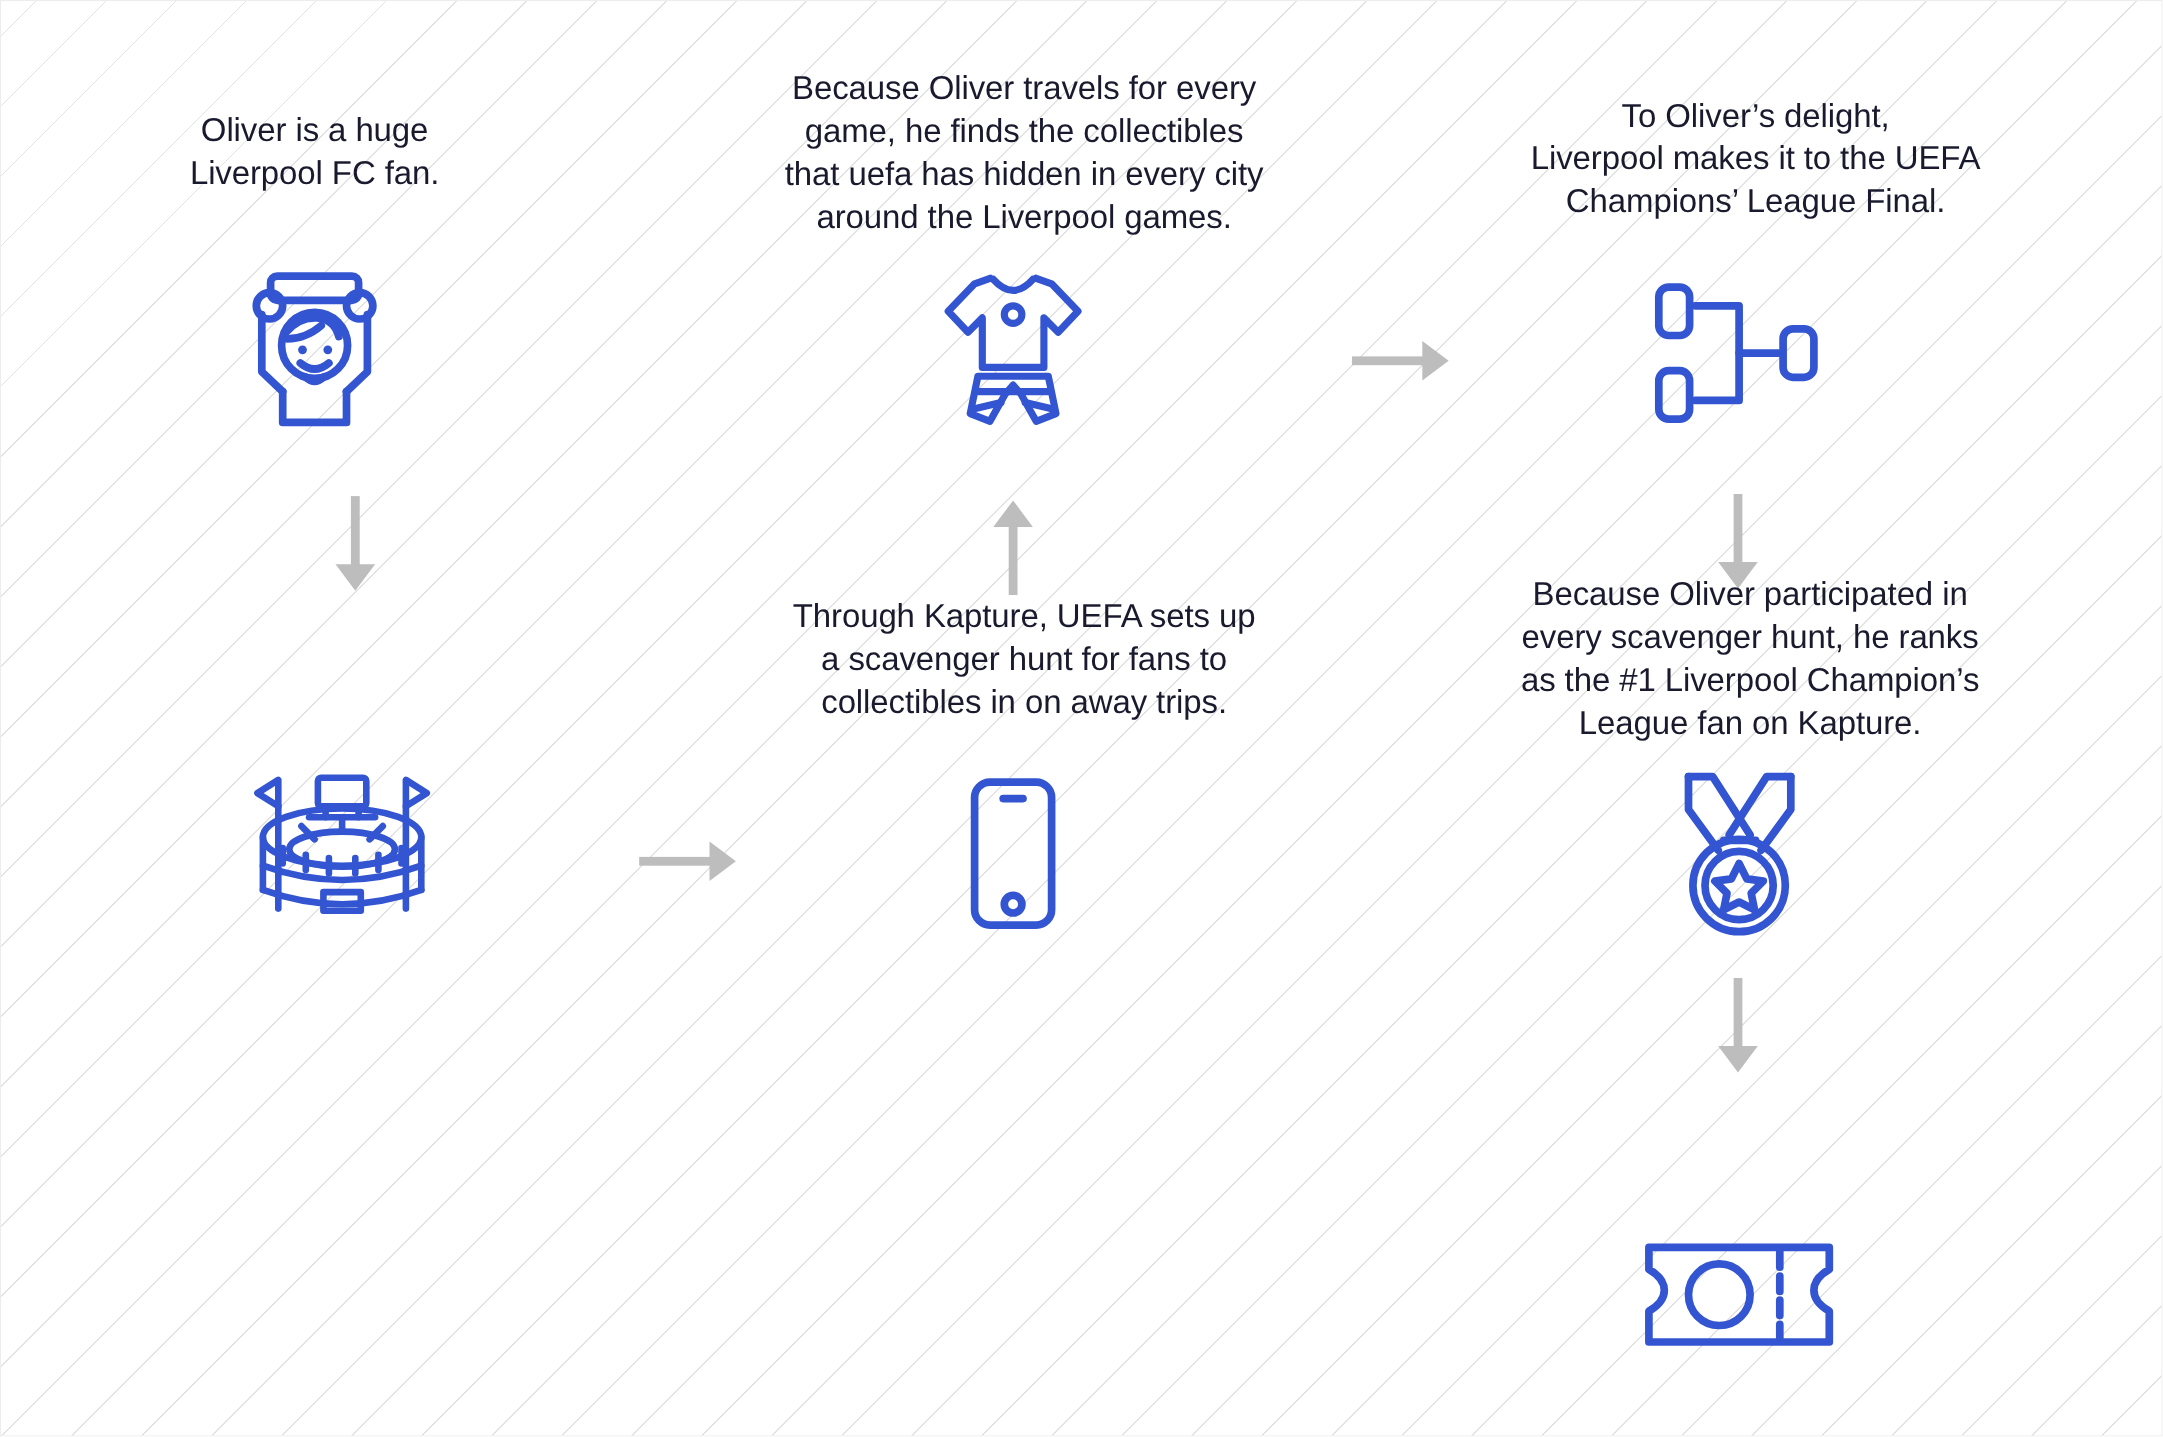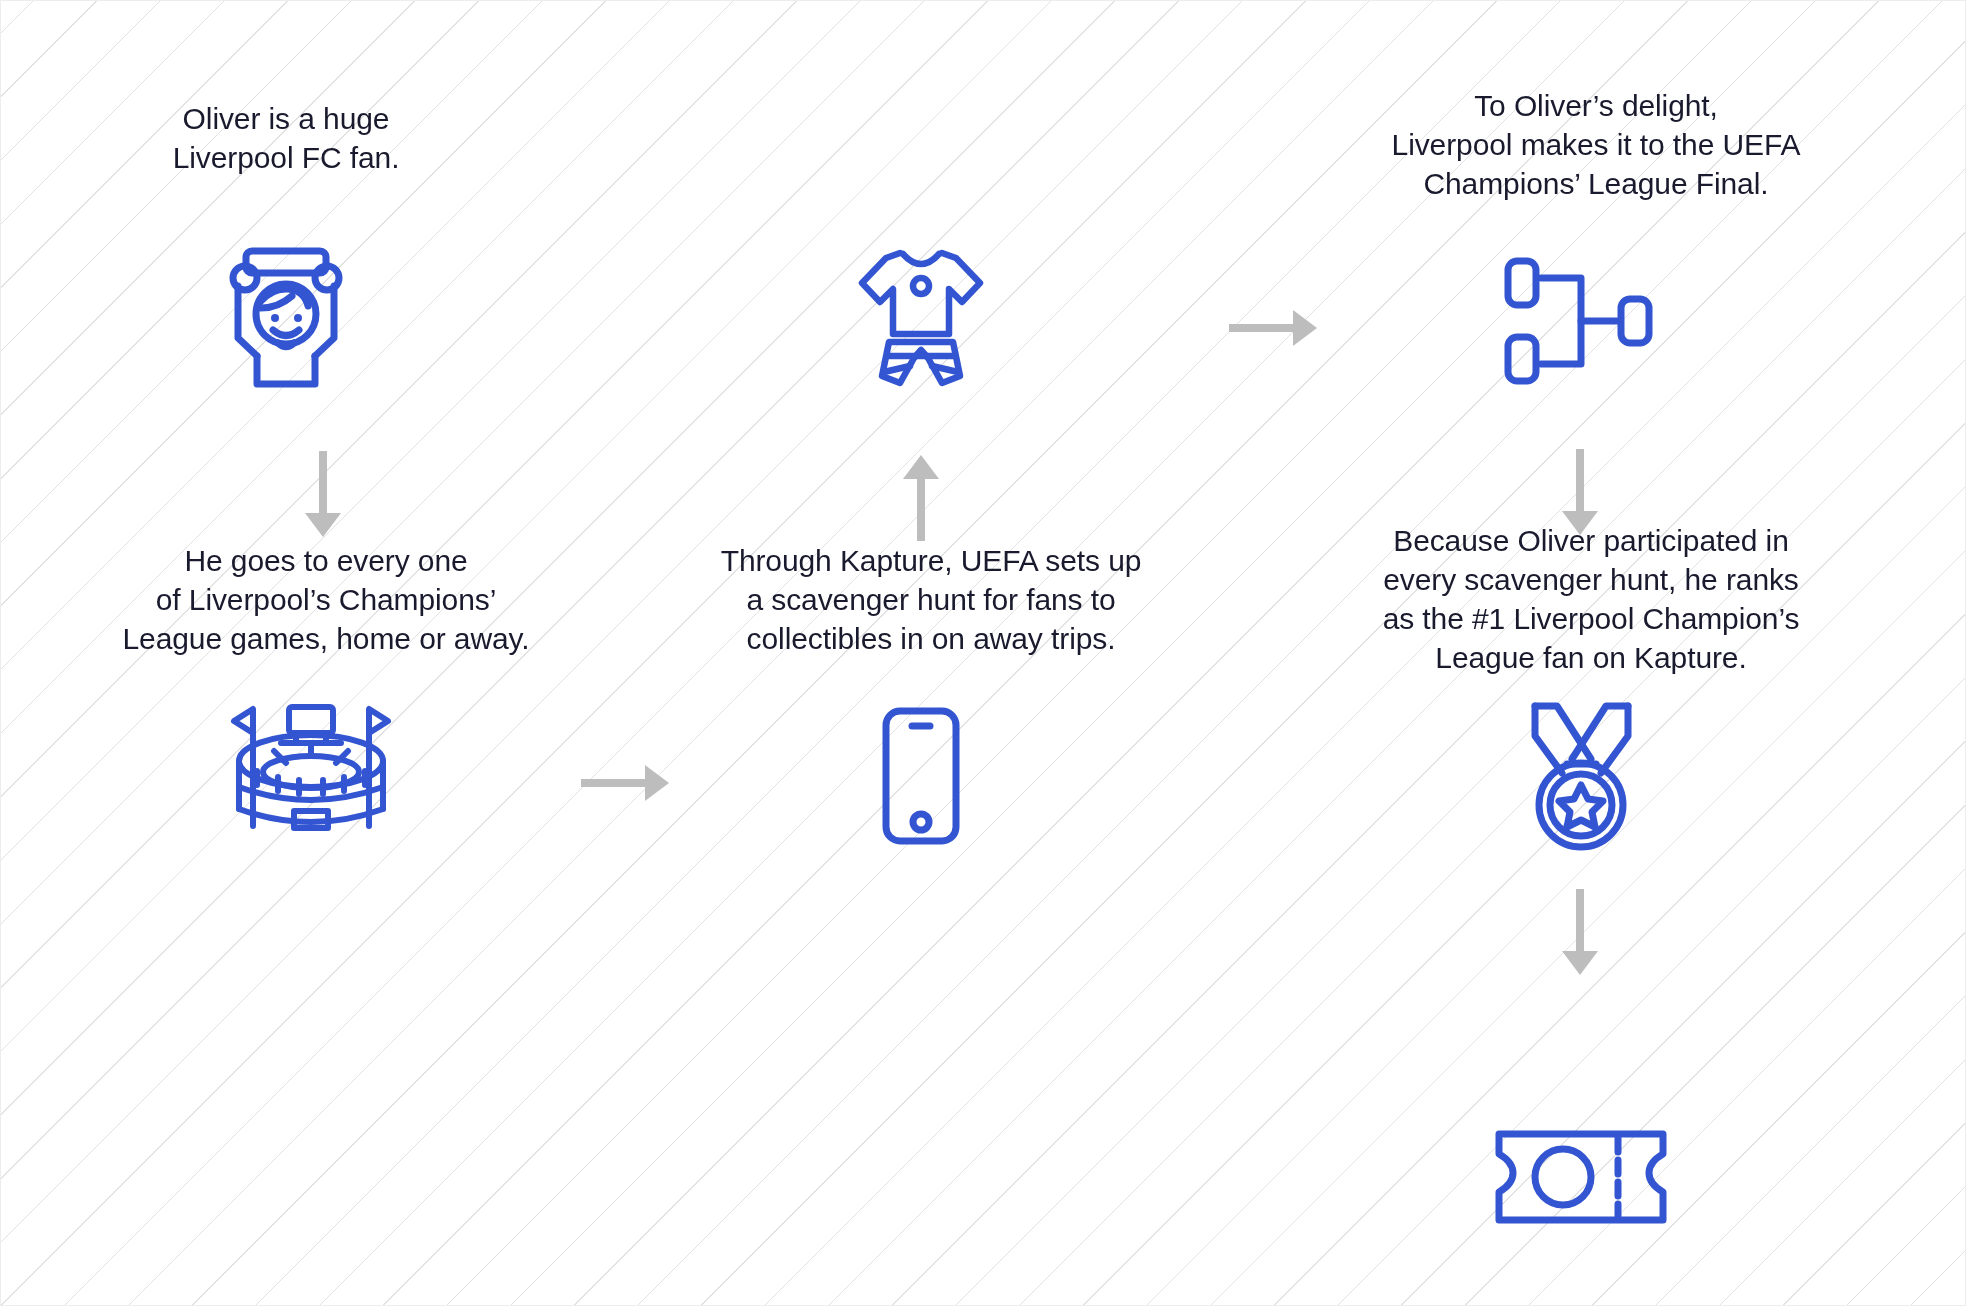--- a/index.html
+++ b/index.html
@@ -79,25 +79,20 @@
     </svg>
   </div>
 
   <div class="arrow" style="left:300px; top:450px;">
     <svg width="44" height="90" viewBox="0 0 44 90" fill="#bdbdbd">
       <rect x="18" y="0" width="8" height="66"></rect>
       <polygon points="22,86 4,62 40,62"></polygon>
     </svg>
   </div>
 
-  <div class="node" style="left:60px; top:540px; width:530px;">
-    <div class="caption">He goes to every one
-of Liverpool’s Champions’
-League games, home or away.</div>
-  </div>
   <div class="icon-wrap" style="left:225px; top:700px; width:170px; height:140px;">
     <svg width="170" height="140" viewBox="0 0 170 140" fill="none" stroke="#3355d1" stroke-width="6" stroke-linecap="round" stroke-linejoin="round">
 
       <path d="M27 32 L27 125"></path>
       <path d="M27 8 L27 32 L8 20 Z"></path>
 
       <path d="M143 32 L143 125"></path>
       <path d="M143 8 L143 32 L162 20 Z"></path>
 
       <rect x="63" y="6" width="44" height="26" rx="3"></rect>
@@ -151,20 +146,26 @@
     </svg>
   </div>
 
   <div class="arrow" style="left:898px; top:450px;">
     <svg width="44" height="90" viewBox="0 0 44 90" fill="#bdbdbd">
       <rect x="18" y="24" width="8" height="66"></rect>
       <polygon points="22,4 4,28 40,28"></polygon>
     </svg>
   </div>
 
+  <div class="node" style="left:640px; top:60px; width:580px;">
+    <div class="caption">Because Oliver travels for every
+game, he finds the collectibles
+that uefa has hidden in every city
+around the Liverpool games.</div>
+  </div>
   <div class="icon-wrap" style="left:855px; top:245px; width:130px; height:145px;">
     <svg width="130" height="145" viewBox="0 0 130 145" fill="none" stroke="#3355d1" stroke-width="6.5" stroke-linecap="round" stroke-linejoin="round">
 
       <path d="M44 7 L30 12 L6 37 L24 56 L37 43 L37 88 L93 88 L93 43 L106 56 L124 37 L100 12 L86 7"></path>
 
       <path d="M47 8 Q65 28 83 8"></path>
 
       <circle cx="65" cy="40" r="8"></circle>
 
       <path d="M33 96 L97 96 L104 130 L86 137 L72 112 L65 104 L58 112 L44 137 L26 130 Z"></path>

